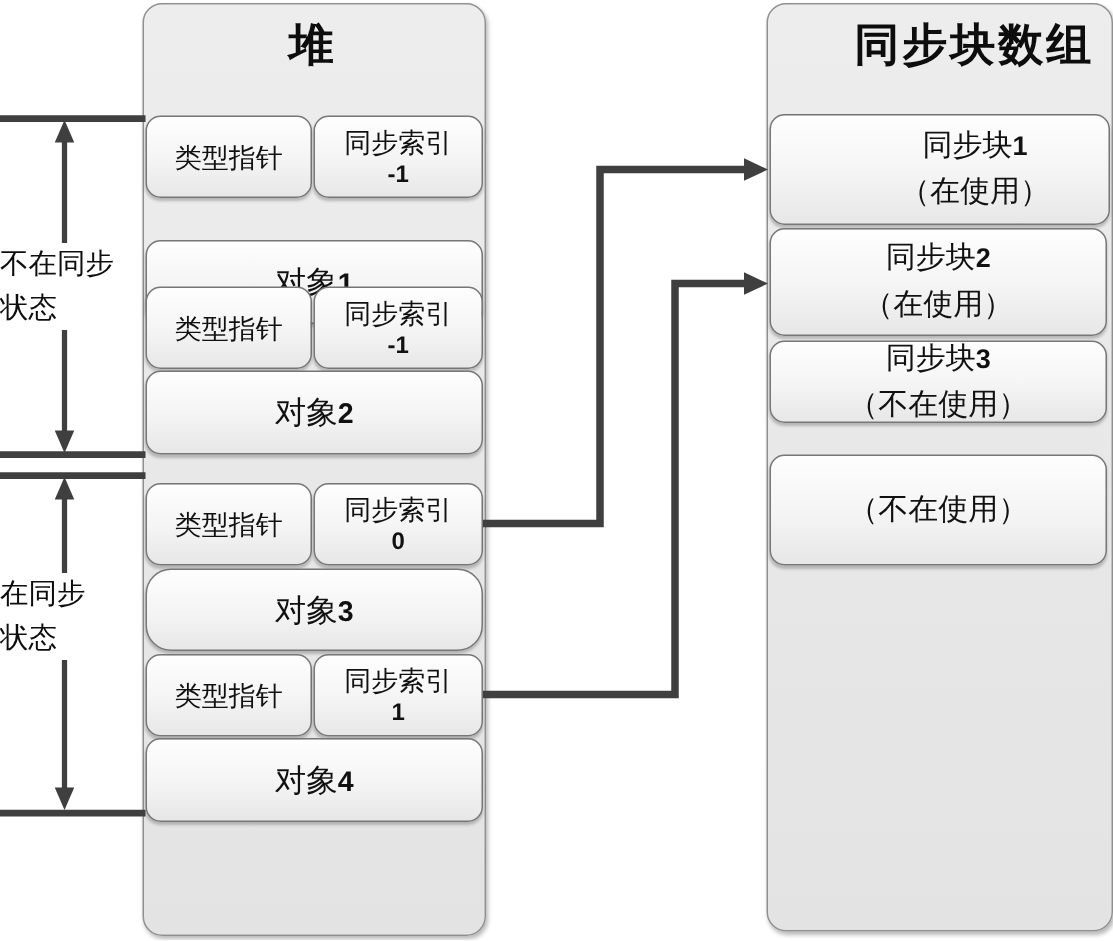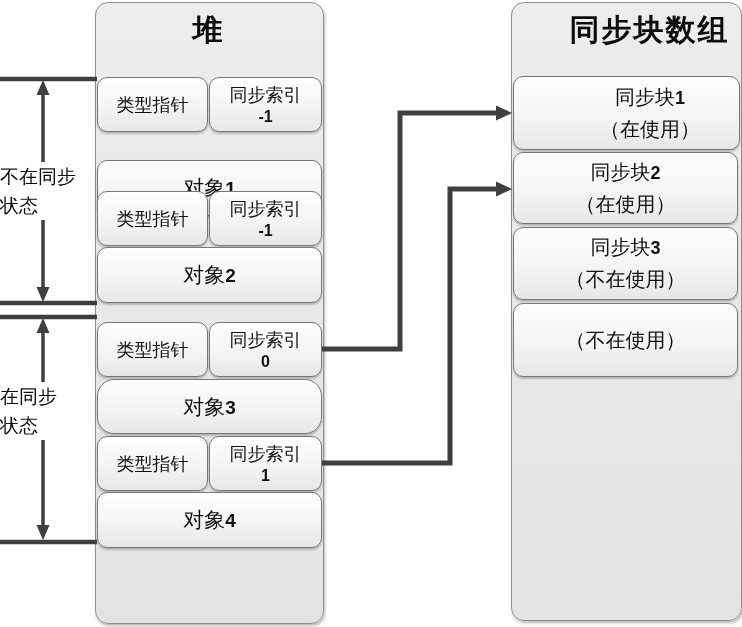--- a/index.html
+++ b/index.html
@@ -90,21 +90,21 @@
   <div class="container-title" style="left:511px; top:10px; width:229px;margin-left:24px;">同步块数组</div>
 
   <div class="cell block" style="left:513px; top:76px; width:227px; height:74px;padding-left:47px;">
     <div><span>同步块</span><b>1</b></div>
     <div>（在使用）</div>
   </div>
   <div class="cell block" style="left:513px; top:152px; width:225px; height:72px;">
     <div><span>同步块</span><b>2</b></div>
     <div>（在使用）</div>
   </div>
-  <div class="cell block" style="left:513px; top:227px; width:225px; height:73px;">
+  <div class="cell block" style="left:513px; top:227px; width:225px; height:55px;">
     <div><span>同步块</span><b>3</b></div>
     <div>（不在使用）</div>
   </div>
   <div class="cell block" style="left:513px; top:303px; width:225px; height:74px;">
     <div>（不在使用）</div>
   </div>
 
   <div class="bracket-label" style="top:162px;">
     <div>不在同步</div>
     <div>状态</div>

